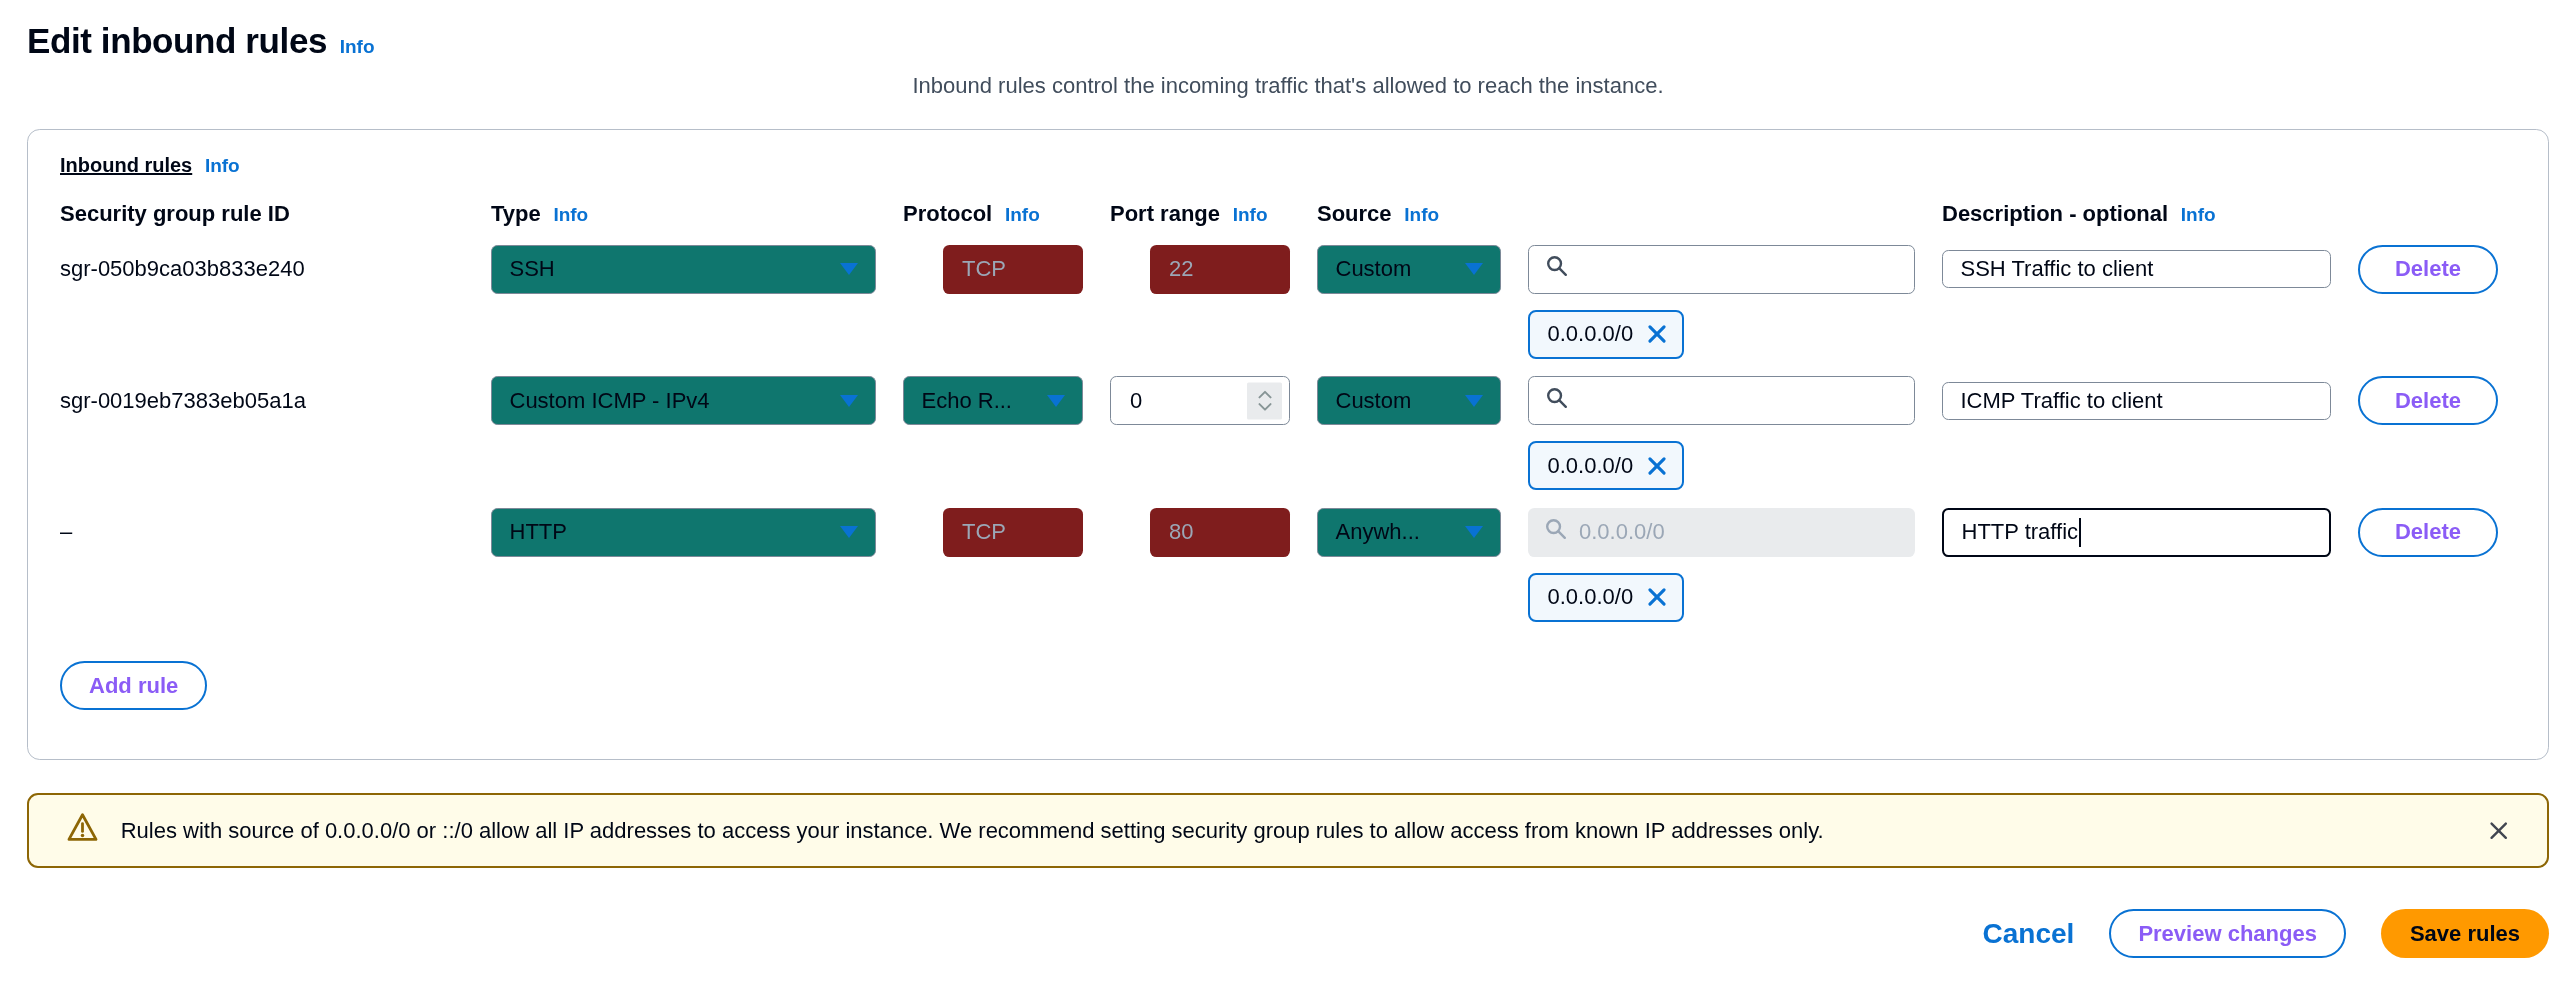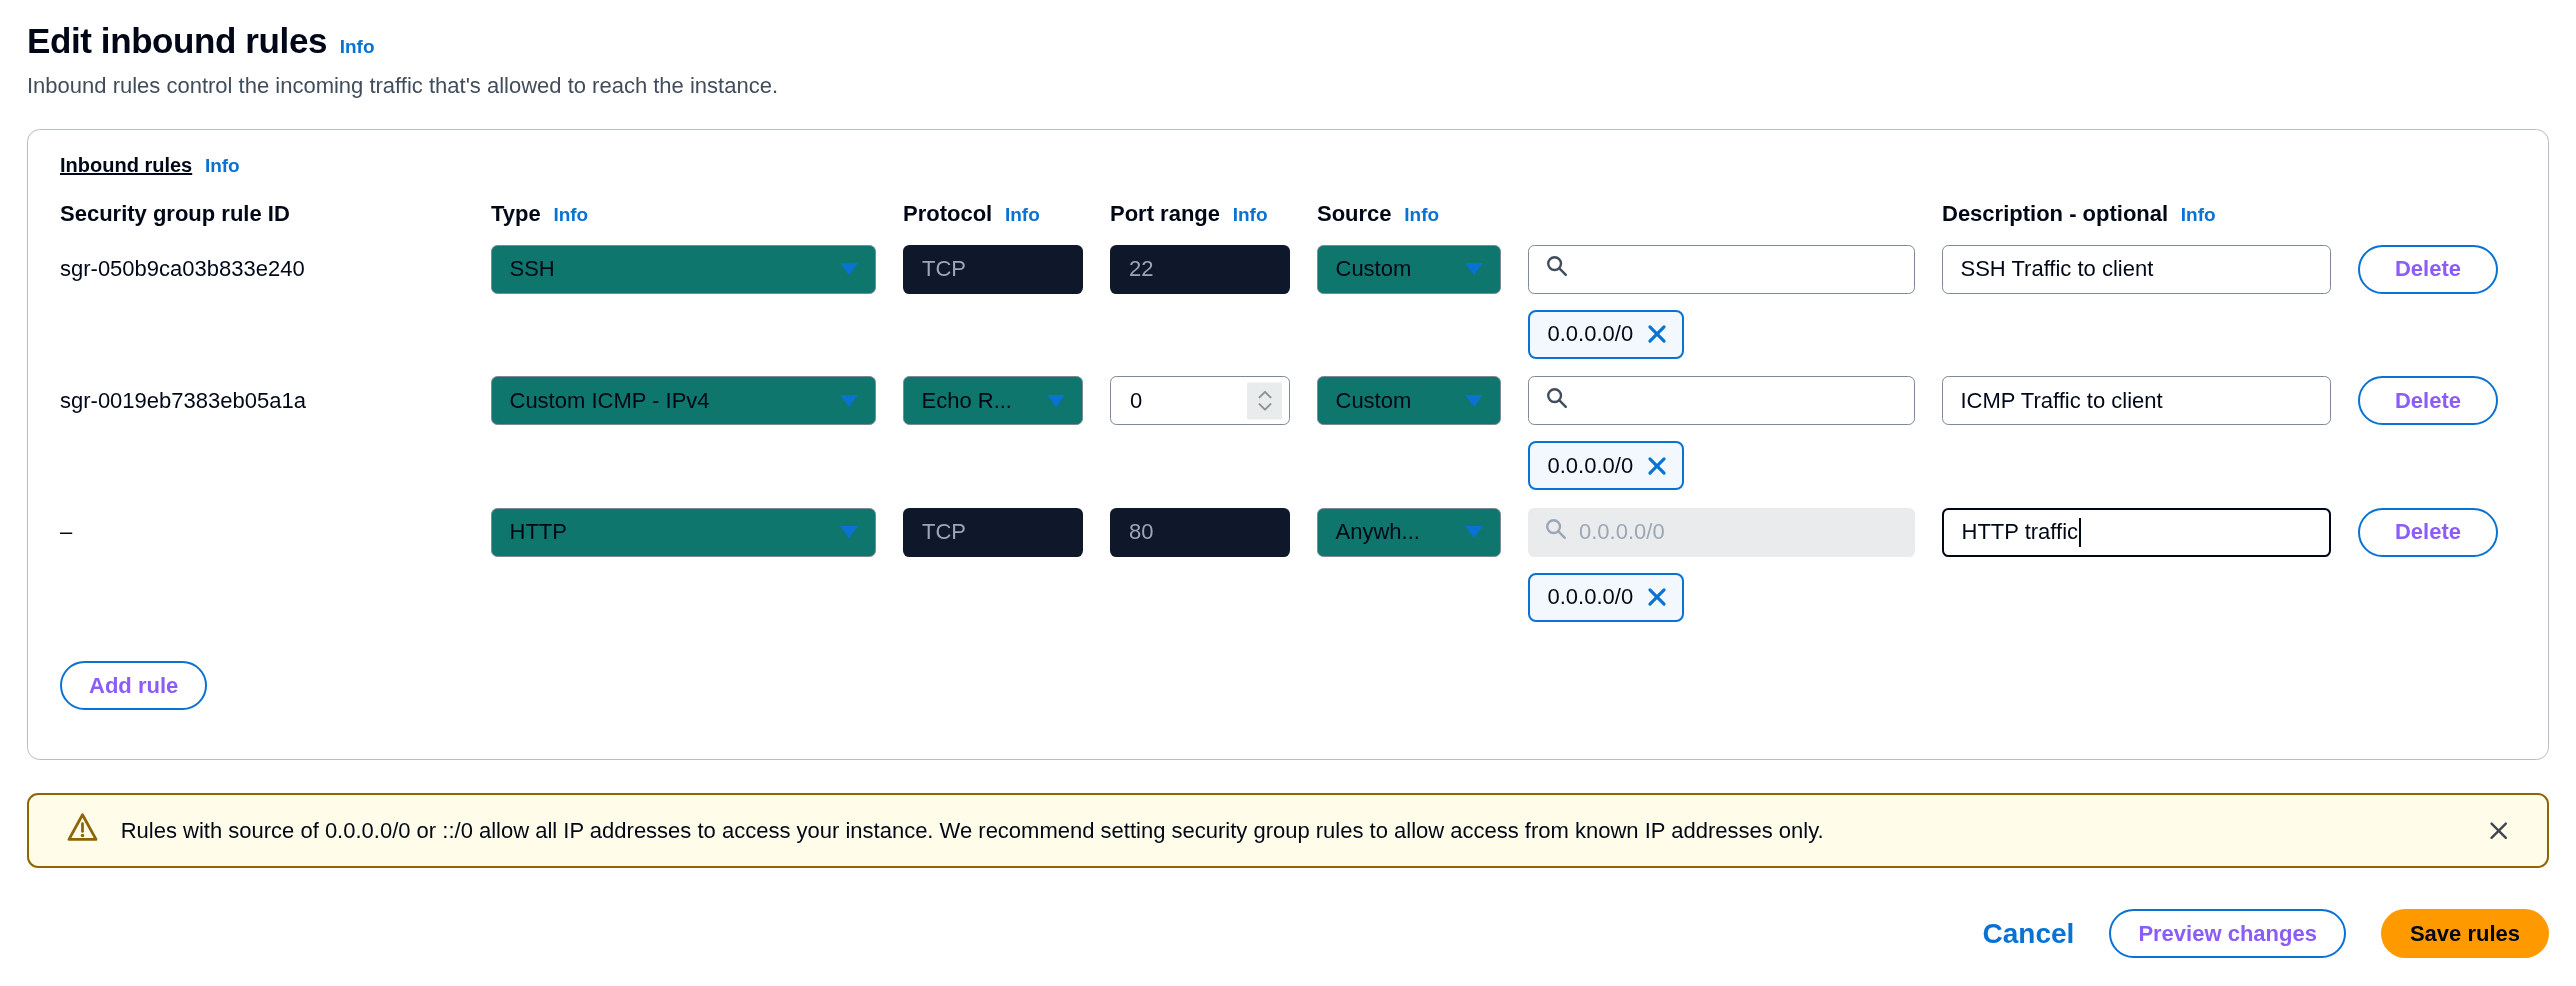--- a/index.html
+++ b/index.html
@@ -5,21 +5,21 @@
   * { box-sizing: border-box; margin: 0; padding: 0; }
   html, body { width: 2576px; height: 987px; overflow: hidden; }
   body {
     font-family: "Liberation Sans", "DejaVu Sans", sans-serif;
     background: #ffffff;
     color: #000716;
     font-size: 22px;
   }
 
   
-  .page-header { padding: 20.7px 27px 0 27px; }
+  .page-header { padding: 20.7px 27px 0 27px; text-align: center; }
   .title-row { display: flex; align-items: baseline; gap: 12.7px; }
   h1 { font-size: 35px; font-weight: bold; color: #000716; letter-spacing: -0.4px; }
   .info-link {
     color: #0972d3; font-size: 19px; font-weight: bold; text-decoration: none; cursor: pointer;
   }
   .subtitle { margin-top: 12.7px; font-size: 22px; color: #414d5c; }
 
   
   .panel {
     margin: 30px 27px 0 27px;
@@ -52,33 +52,33 @@
   .select {
     border: 1.6px solid #7d8998; background: #0f766e; padding: 0 17.5px;
     justify-content: space-between; cursor: pointer; color: #000716; white-space: nowrap; overflow: hidden;
   }
   .caret {
     width: 0; height: 0; flex: none; margin-left: 11px;
     border-left: 9.5px solid transparent; border-right: 9.5px solid transparent;
     border-top: 12px solid #0972d3;
   }
   .disabled-field {
-    background: #0f172a; color: #9ba7b6; padding: 0 19px; border: none;
+    background: #7f1d1d; color: #9ba7b6; padding: 0 19px; border: none; margin-left: 40px;
   }
   .search-box {
     border: 1.6px solid #7d8998; background: #fff; padding: 0 16px; gap: 11px;
   }
   .search-box input {
     border: none; outline: none; background: transparent; font: inherit;
     color: #000716; width: 100%; height: 100%;
   }
   .search-box.disabled { background: #e9ebed; border: none; }
   .search-box.disabled input::placeholder { color: #9ba7b6; }
   .text-input {
-    width: 100%; height: 49px; border: 1.6px solid #7d8998; border-radius: 6.4px;
+    width: 100%; height: 38px; border: 1.6px solid #7d8998; border-radius: 6.4px;
     padding: 0 17.5px; font: inherit; color: #000716; outline: none; background: #fff;
   }
   .desc-focused {
     border: 2.4px solid #000716; background: #fff; padding: 0 17.5px; border-radius: 6.4px;
     height: 49px; display: flex; align-items: center; white-space: nowrap;
   }
   .caret-bar { display: inline-block; width: 2.4px; height: 29px; background: #000716; margin-left: 0.8px; }
 
   .chip {
     grid-column: 6;

